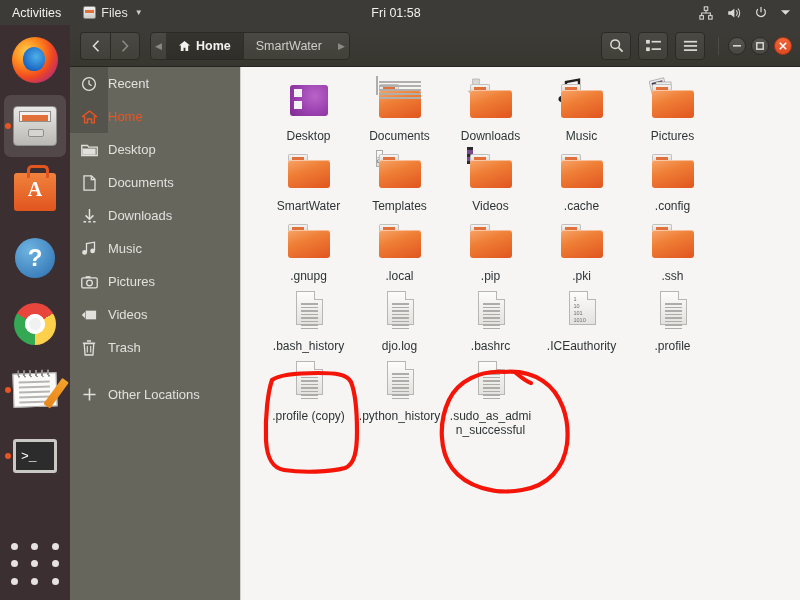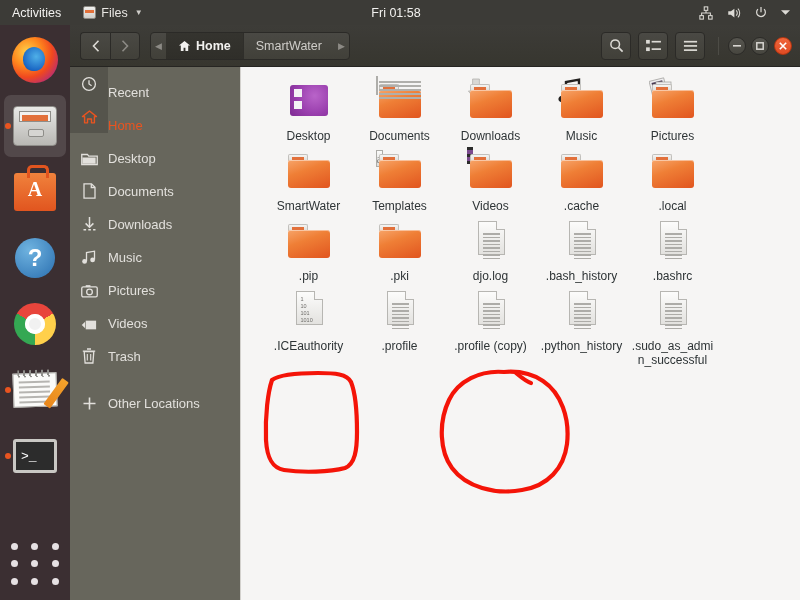--- a/index.html
+++ b/index.html
@@ -133,21 +133,21 @@
   .hb-right { margin-left:auto; display:flex; align-items:center; gap:7px; margin-right:8px; }
   .wincontrols { display:flex; align-items:center; gap:5px; margin-left:6px; padding-left:9px;
     border-left:1px solid #4d4c46; }
   .wc { width:18px; height:18px; border-radius:50%; display:flex; align-items:center;
     justify-content:center; background: linear-gradient(#56554f,#47463f);
     border:1px solid #2b2a27; color:#d8d6d1; }
   .wc.close { background: linear-gradient(#f0663b,#df4b23); border-color:#b5350f; color:#fff; }
 
   
   .sidebar { position:absolute; left:0; top:42px; width:170px; height:533px; background:#67665c; }
-  .side-item { display:flex; align-items:flex-end; height:33px; color:#e2e0dc; font-size:13px; }
+  .side-item { display:flex; align-items:center; height:33px; color:#e2e0dc; font-size:13px; }
   .side-item .sicon { width:38px; display:flex; align-items:center; justify-content:center; color:#e2e0dc; }
   .side-item.active { color:#e95420; }
   .side-item.active .sicon { background:#55544c; color:#e95420; height:33px; }
   .side-item.recent .sicon { background:#55544c; height:33px; }
   .side-gap { height:14px; }
 
   
   .filearea { position:absolute; left:170px; top:42px; width:560px; height:533px;
     background:#f6f5f4; border-left:1px solid #d3d1cd; overflow:hidden; }
   .filegrid { display:flex; flex-wrap:wrap; padding:6px 0 0 22px; }
@@ -608,76 +608,103 @@
           <div class="label">.cache</div>
         </div>
 
         <div class="fileitem">
           <div class="iconbox">
             <span class="folder">
                 <span class="tab"></span>
                 <span class="body"></span>
               </span>
           </div>
+          <div class="label">.config</div>
+        </div>
+        <div class="fileitem">
+          <div class="iconbox">
+            <span class="folder">
+                <span class="tab"></span>
+                <span class="body"></span>
+              </span>
+          </div>
+          <div class="label">.gnupg</div>
+        </div>
+        <div class="fileitem">
+          <div class="iconbox">
+            <span class="folder">
+                <span class="tab"></span>
+                <span class="body"></span>
+              </span>
+          </div>
           <div class="label">.local</div>
         </div>
         <div class="fileitem">
           <div class="iconbox">
             <span class="folder">
                 <span class="tab"></span>
                 <span class="body"></span>
               </span>
           </div>
           <div class="label">.pip</div>
         </div>
 
         <div class="fileitem">
           <div class="iconbox">
             <span class="folder">
                 <span class="tab"></span>
                 <span class="body"></span>
               </span>
           </div>
           <div class="label">.pki</div>
+        </div>
+        <div class="fileitem">
+          <div class="iconbox">
+            <span class="folder">
+                <span class="tab"></span>
+                <span class="body"></span>
+              </span>
+          </div>
+          <div class="label">.ssh</div>
         </div>
         <div class="fileitem">
           <div class="iconbox">
             <span class="docfile">
                 <span class="fold"></span>
                 <span class="txt">
               <span></span>
                   <span></span>
                   <span></span>
                   <span></span>
                   <span></span>
                   <span></span>
                   <span></span>
                   <span></span>
             </span>
               </span>
           </div>
-          <div class="label">djo.log</div>
+          <div class="label">.bash_history</div>
         </div>
         <div class="fileitem">
           <div class="iconbox">
             <span class="docfile">
                 <span class="fold"></span>
                 <span class="txt">
               <span></span>
                   <span></span>
                   <span></span>
                   <span></span>
                   <span></span>
                   <span></span>
                   <span></span>
                   <span></span>
             </span>
               </span>
           </div>
-          <div class="label">.bash_history</div>
+          <div class="label">djo.log</div>
         </div>
 
         <div class="fileitem">
           <div class="iconbox">
             <span class="docfile">
                 <span class="fold"></span>
                 <span class="txt">
               <span></span>
                   <span></span>
                   <span></span>

